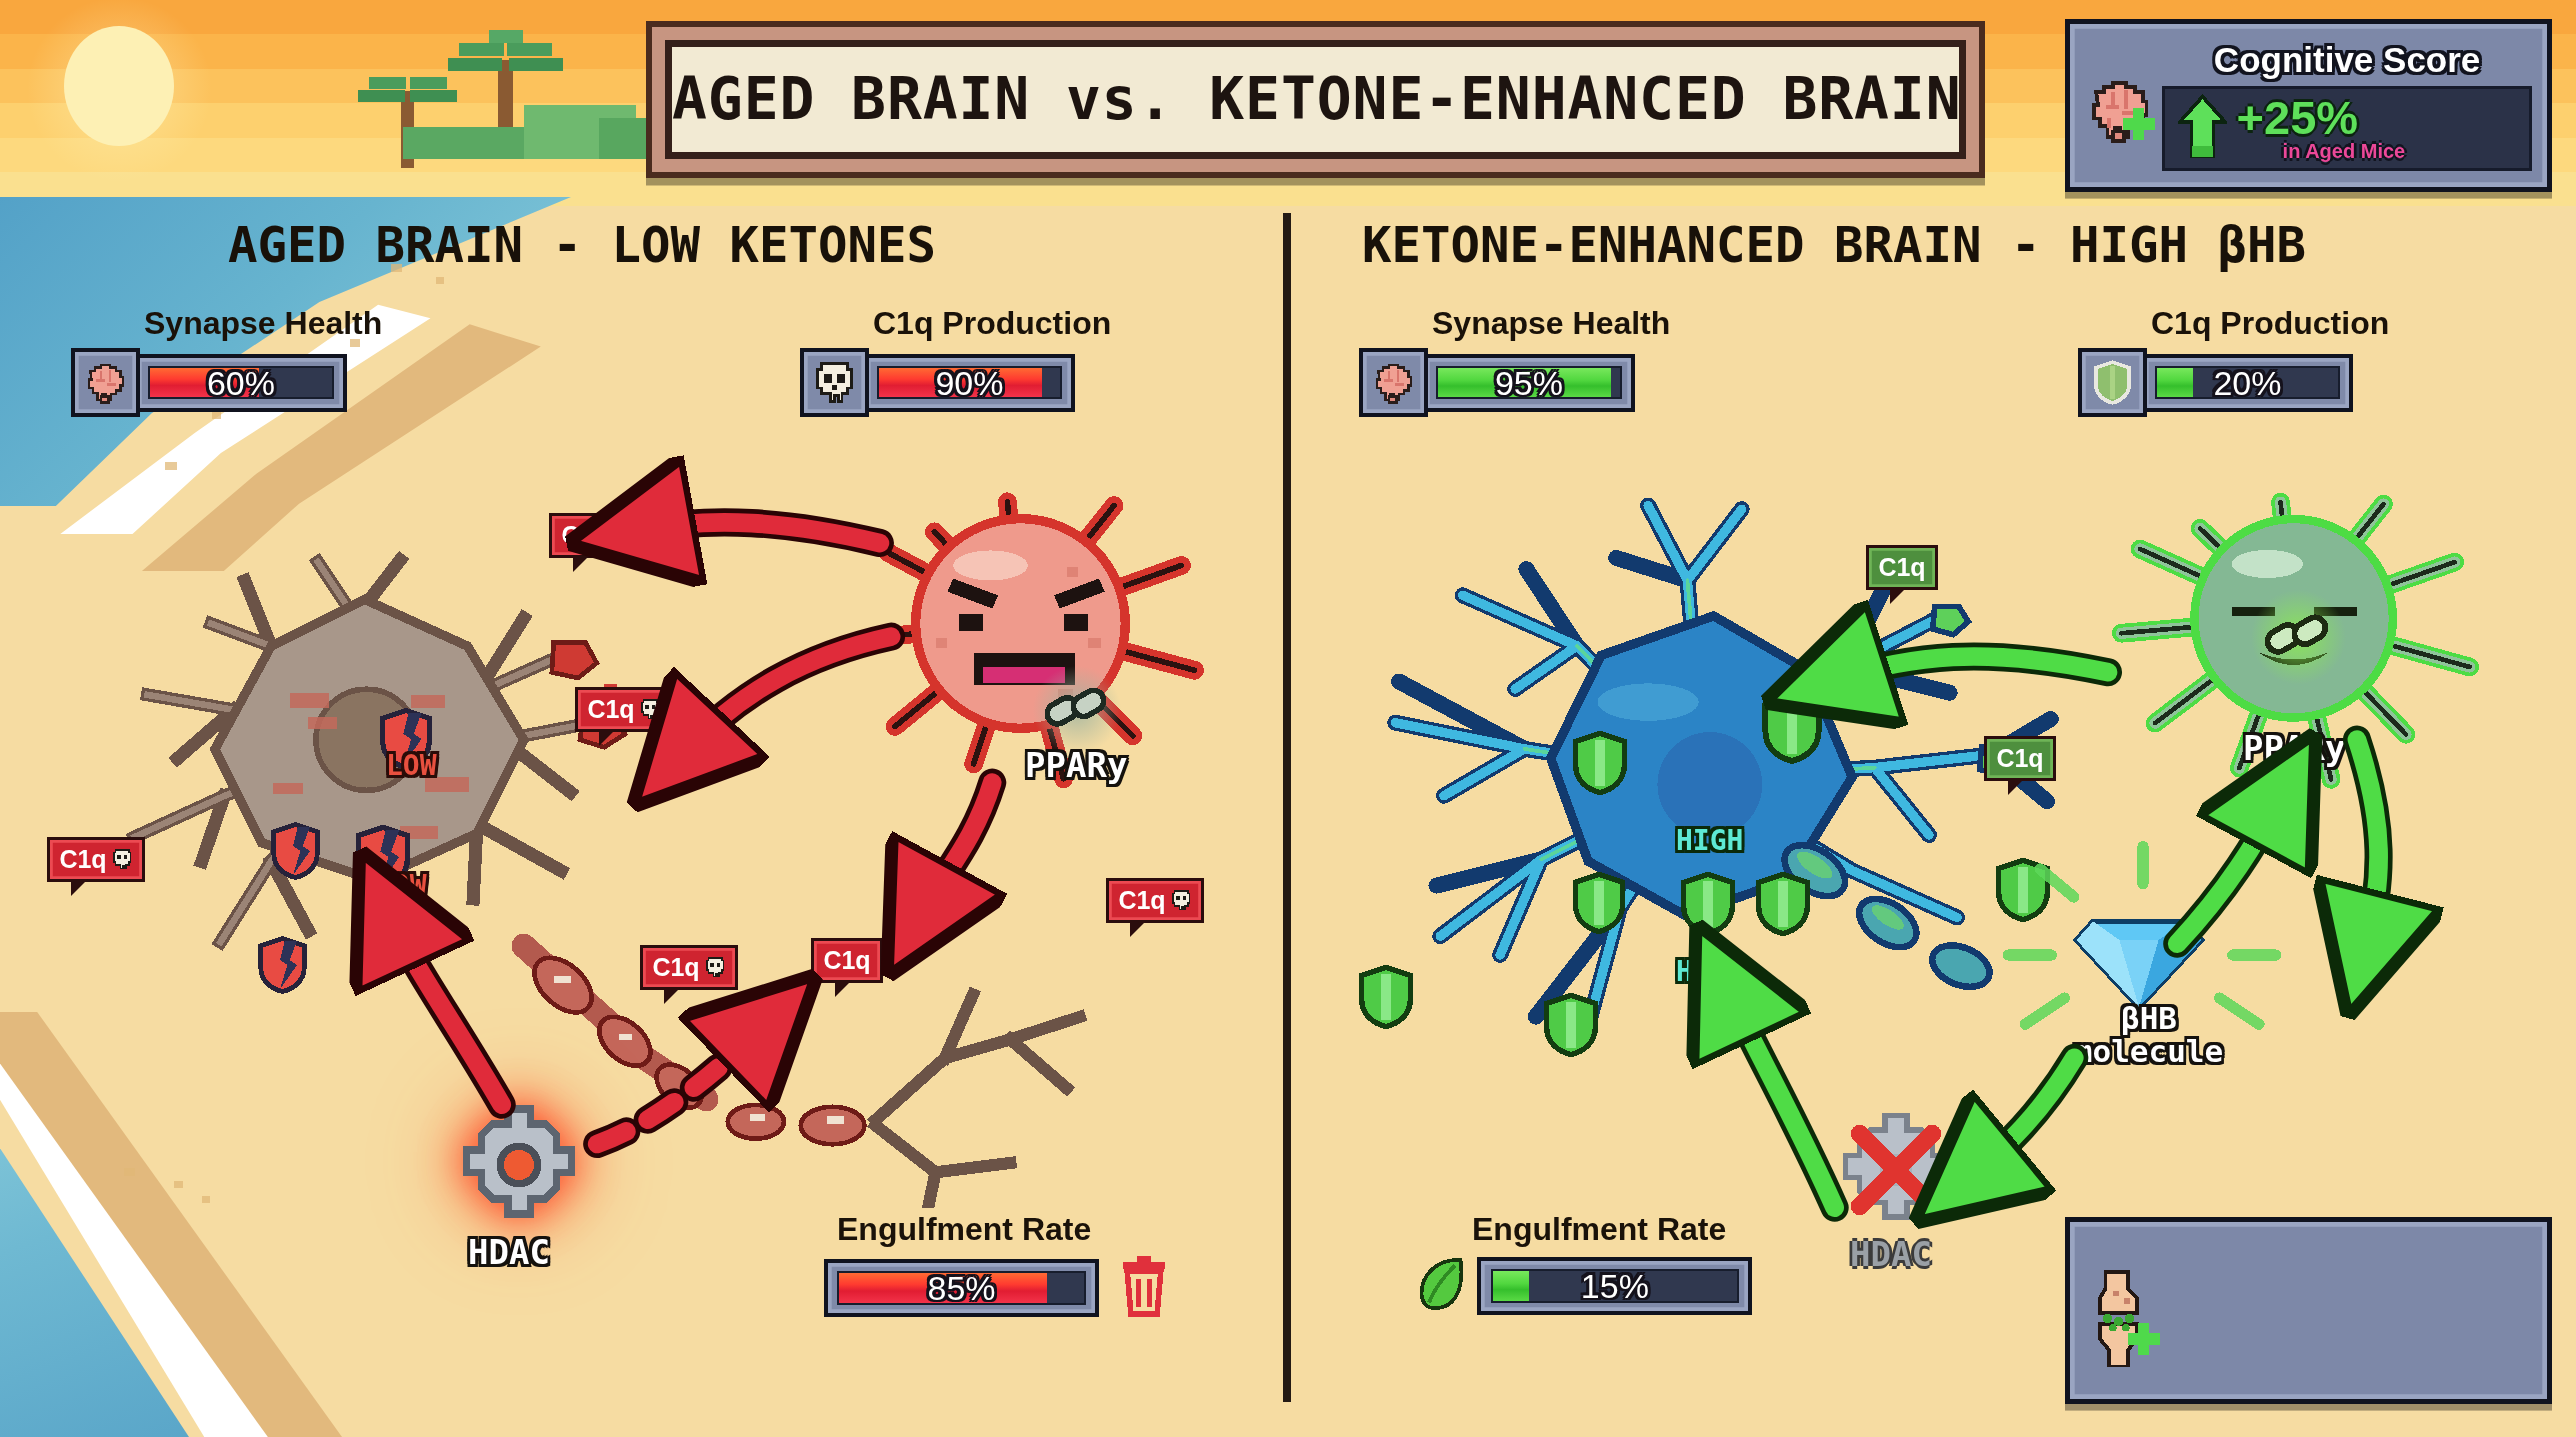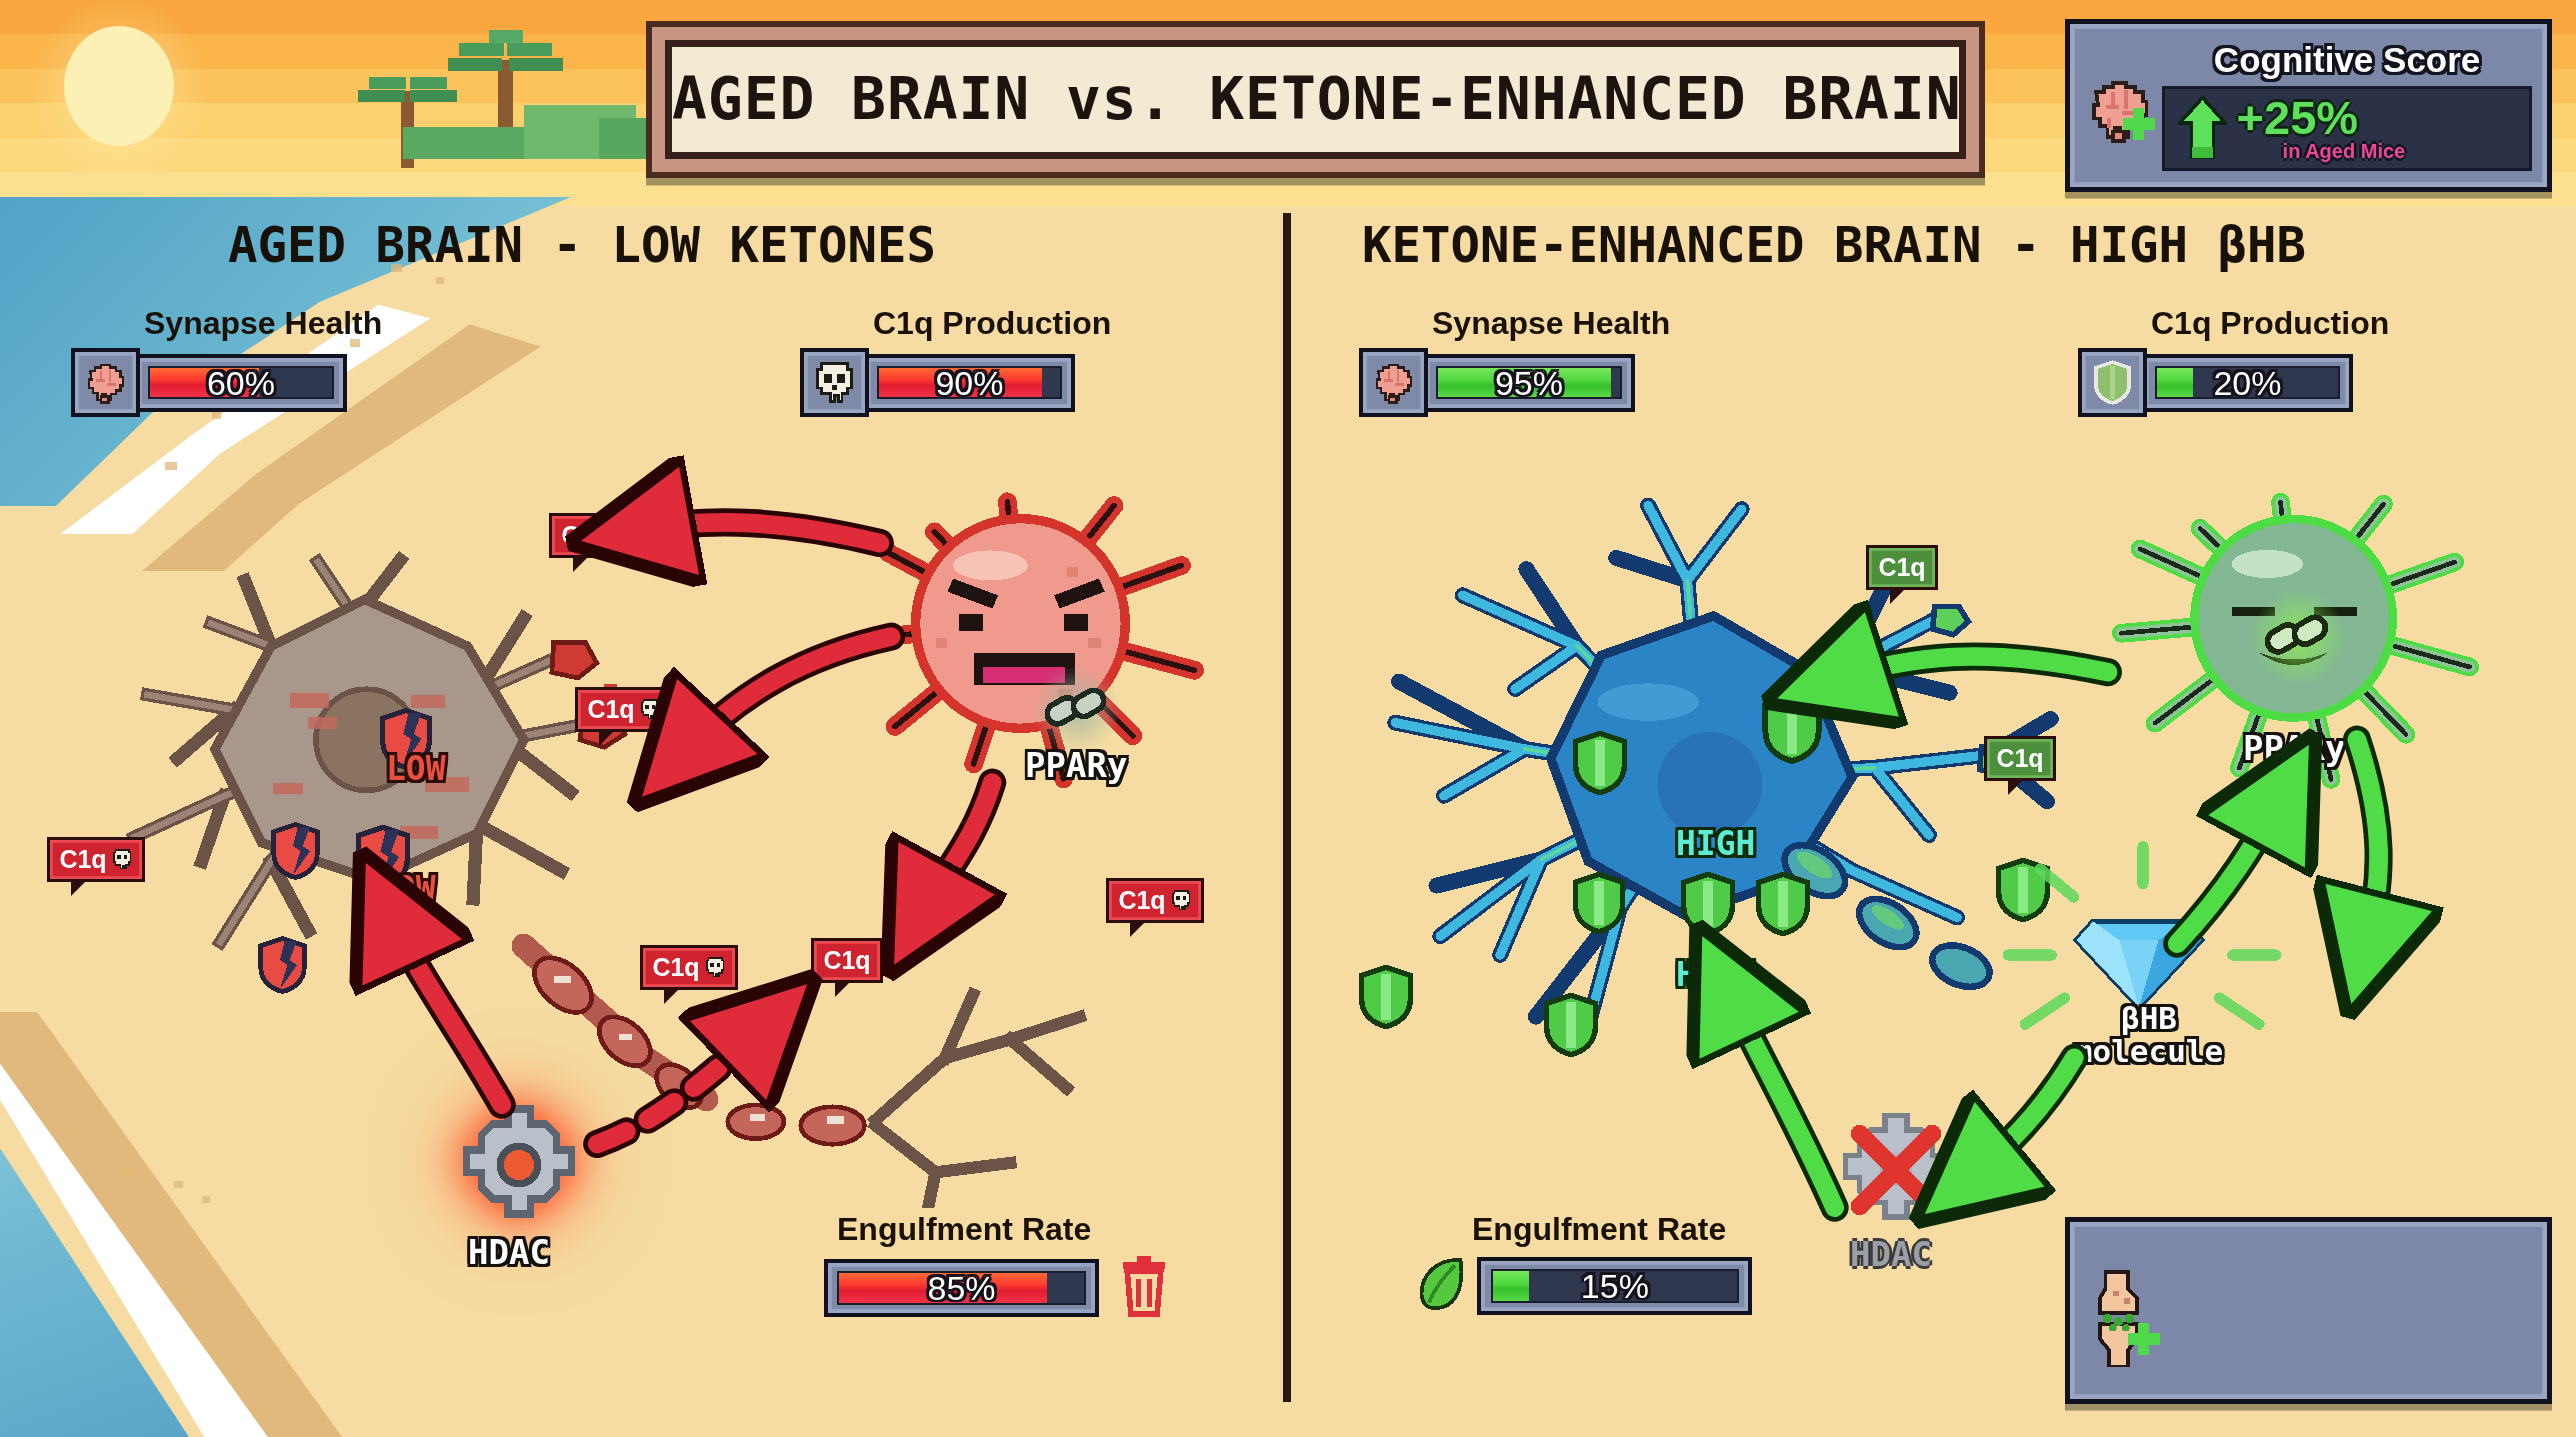--- a/index.html
+++ b/index.html
@@ -122,21 +122,21 @@
   }
   .hud-title{
     font-family:"Liberation Sans", sans-serif;
     font-weight:bold; font-size:35px; color:#ffffff;
     text-shadow:-2.8px 0 #12141f,2.8px 0 #12141f,0 -2.8px #12141f,0 2.8px #12141f,
                 -2.8px -2.8px #12141f,2.8px 2.8px #12141f,-2.8px 2.8px #12141f,2.8px -2.8px #12141f;
     text-align:center;
   }
   .hud-panel{
     background:#2b3248; border:3.7px solid #161b2b;
-    padding:5.6px 13px; display:flex; align-items:center; gap:9.4px;
+    padding:5.6px 13px; display:flex; align-items:flex-start; gap:9.4px;
   }
   .hud-big{
     font-family:"Liberation Sans", sans-serif; font-weight:bold;
     font-size:47px; color:#5ee05a;
     text-shadow:-2.8px 0 #0c2410,2.8px 0 #0c2410,0 -2.8px #0c2410,0 2.8px #0c2410;
     line-height:1;
   }
   .hud-sub{
     font-family:"Liberation Sans", sans-serif; font-weight:bold;
     font-size:20px; color:#ec4899;
@@ -236,21 +236,21 @@
     content:""; position:absolute; left:20.6px; bottom:-17px;
     width:0;height:0;border-left:0 solid transparent;
     border-right:17px solid transparent;
     border-top:17px solid #2b0d0d;
   }
   .c1q-red .mini-skull,.c1q-green .mini-skull{ width:20.6px;height:22.5px; position:relative; }
 
   .statuslab{
     position:absolute;
     font-family:"DejaVu Sans Mono", monospace; font-weight:bold;
-    font-size:33px;
+    font-size:28px;
     white-space:nowrap;
   }
   .lab-low{
     color:#e8503f;
     text-shadow:-2.8px 0 #2a0c08,2.8px 0 #2a0c08,0 -2.8px #2a0c08,0 2.8px #2a0c08,
                 -2.8px -2.8px #2a0c08,2.8px 2.8px #2a0c08,2.8px -2.8px #2a0c08,-2.8px 2.8px #2a0c08;
   }
   .lab-high{
     color:#5eead4;
     text-shadow:-2.8px 0 #0b2a0a,2.8px 0 #0b2a0a,0 -2.8px #0b2a0a,0 2.8px #0b2a0a,

